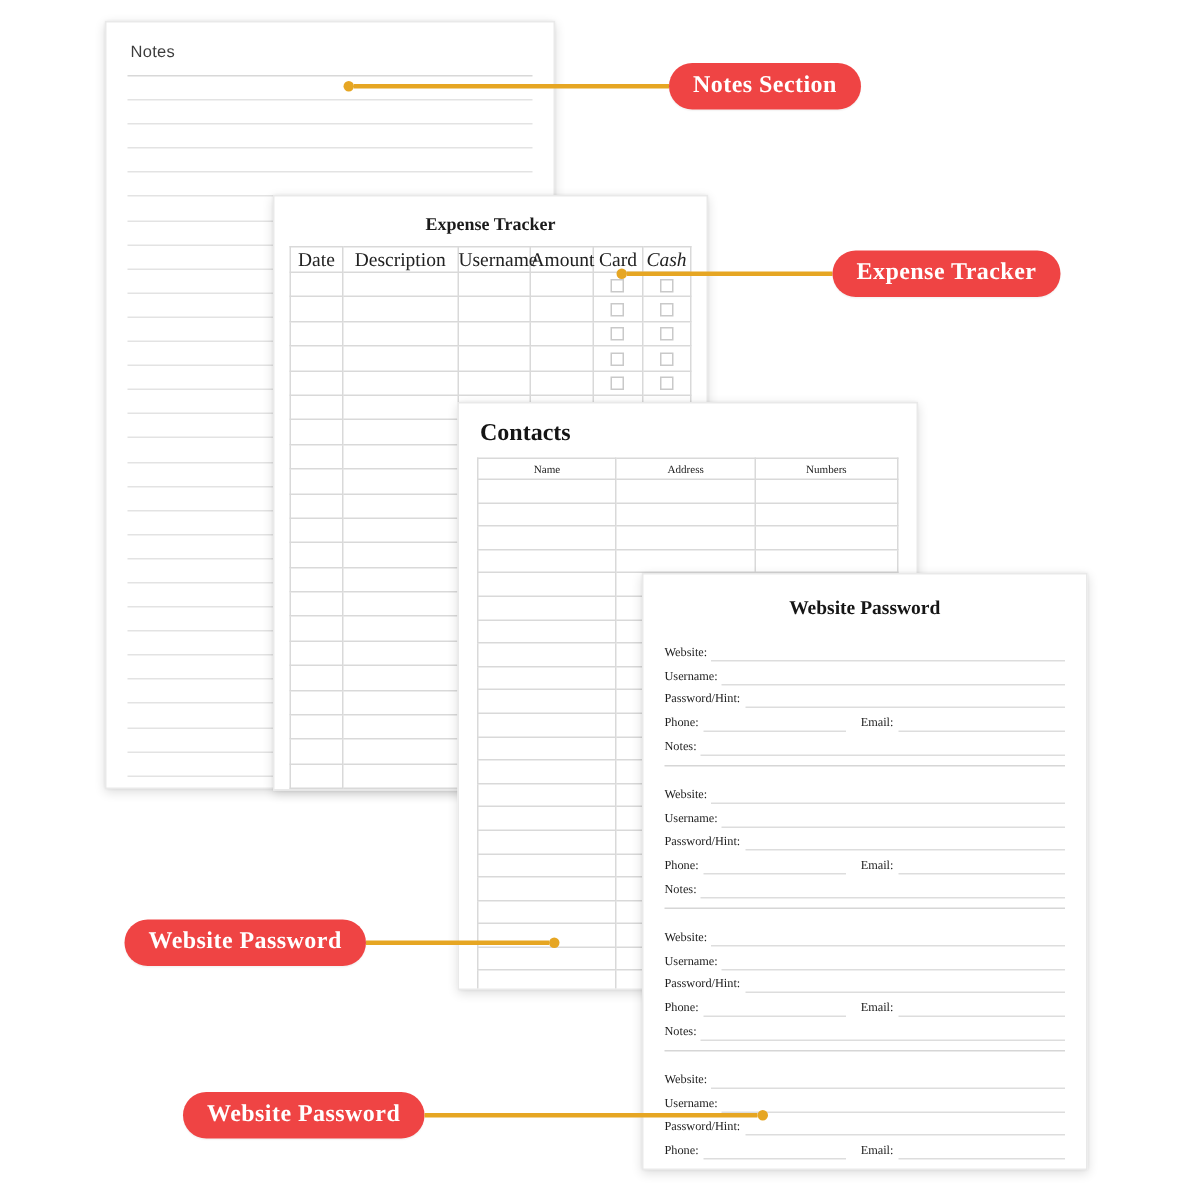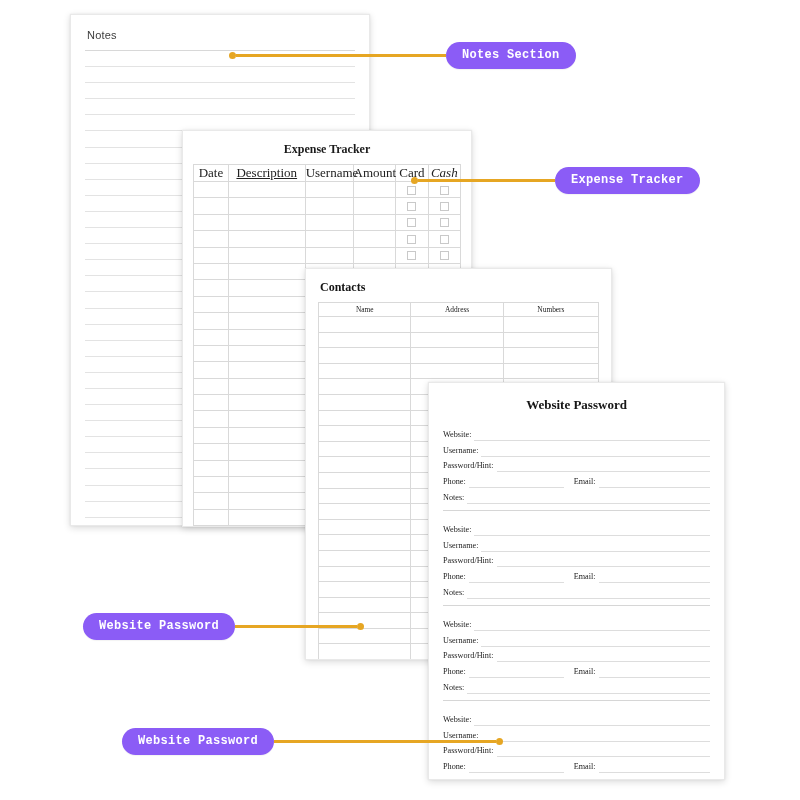--- a/index.html
+++ b/index.html
@@ -54,21 +54,21 @@
     width:9px;height:9px;border:1px solid #c9c9c9;
     display:inline-block;box-sizing:border-box;background:#fff;
     vertical-align:middle;
   }
 
   
   #contacts-sheet{left:305px;top:268px;width:307px;height:392px;padding:10px 12px 0 12px;}
   .left-title{
     font-family:"Liberation Serif", serif;
     font-weight:bold;color:#141414;
-    font-size:12px;margin:1px 0 7px 2px;text-align:left;
+    font-size:16px;margin:1px 0 7px 2px;text-align:left;
   }
   #contacts-table td,#contacts-table th{height:14.6px;font-size:7.4px;}
   #contacts-table th{height:13px;}
 
   
   #password-sheet{left:428px;top:382px;width:297px;height:398px;padding:10px 14px 0 14px;}
   .pw-title{
     font-family:"Liberation Serif", serif;
     font-weight:bold;color:#161616;
     text-align:center;font-size:13px;margin:4px 0 12px 0;
@@ -86,25 +86,25 @@
   .pw-fill{
     flex:1;border-bottom:1px solid #dddddd;height:12px;
   }
   .pw-row.split .pw-fill.first{flex:0 0 95px;}
   .pw-row.split .pw-label.second{padding-left:10px;}
   .pw-sep{border-bottom:1px solid #d6d6d6;margin:6px 0 9px 0;height:0;}
 
   
   .callout{position:absolute;display:flex;align-items:center;}
   .badge{
-    background:#8b5cf6;
+    background:#ef4444;
     color:#ffffff;
-    font-family:Liberation Mono, monospace;
+    font-family:Liberation Serif, serif;
     font-weight:bold;
-    font-size:12px;
+    font-size:16px;
     letter-spacing:.3px;
     padding:7px 16px 8px 16px;
     border-radius:16px;
     white-space:nowrap;
     line-height:1;
     box-shadow:0 1px 1px rgba(0,0,0,0.05);
   }
   .leader{
     height:3px;background:#e6a623;flex:0 0 auto;
   }
@@ -162,21 +162,21 @@
         <div class="rule"></div>
       </div>
   </div>
 
   <div class="sheet" id="expense-sheet">
     <div class="serif-title">Expense Tracker</div>
     <table class="grid" id="expense-table">
       <thead>
           <tr id="expense-head">
             <th style="width: 13%;">Date</th>
-            <th style="width: 29%; text-decoration: underline;">Description</th>
+            <th style="width: 29%;">Description</th>
             <th style="width: 18%;">Username</th>
             <th style="width: 16%;">Amount</th>
             <th style="width: 12%; margin-top: 28px;">Card</th>
             <th style="width: 12%; font-style: italic;">Cash</th>
           </tr>
         </thead>
       <tbody id="expense-body">
           <tr>
             <td></td>
             <td></td>

